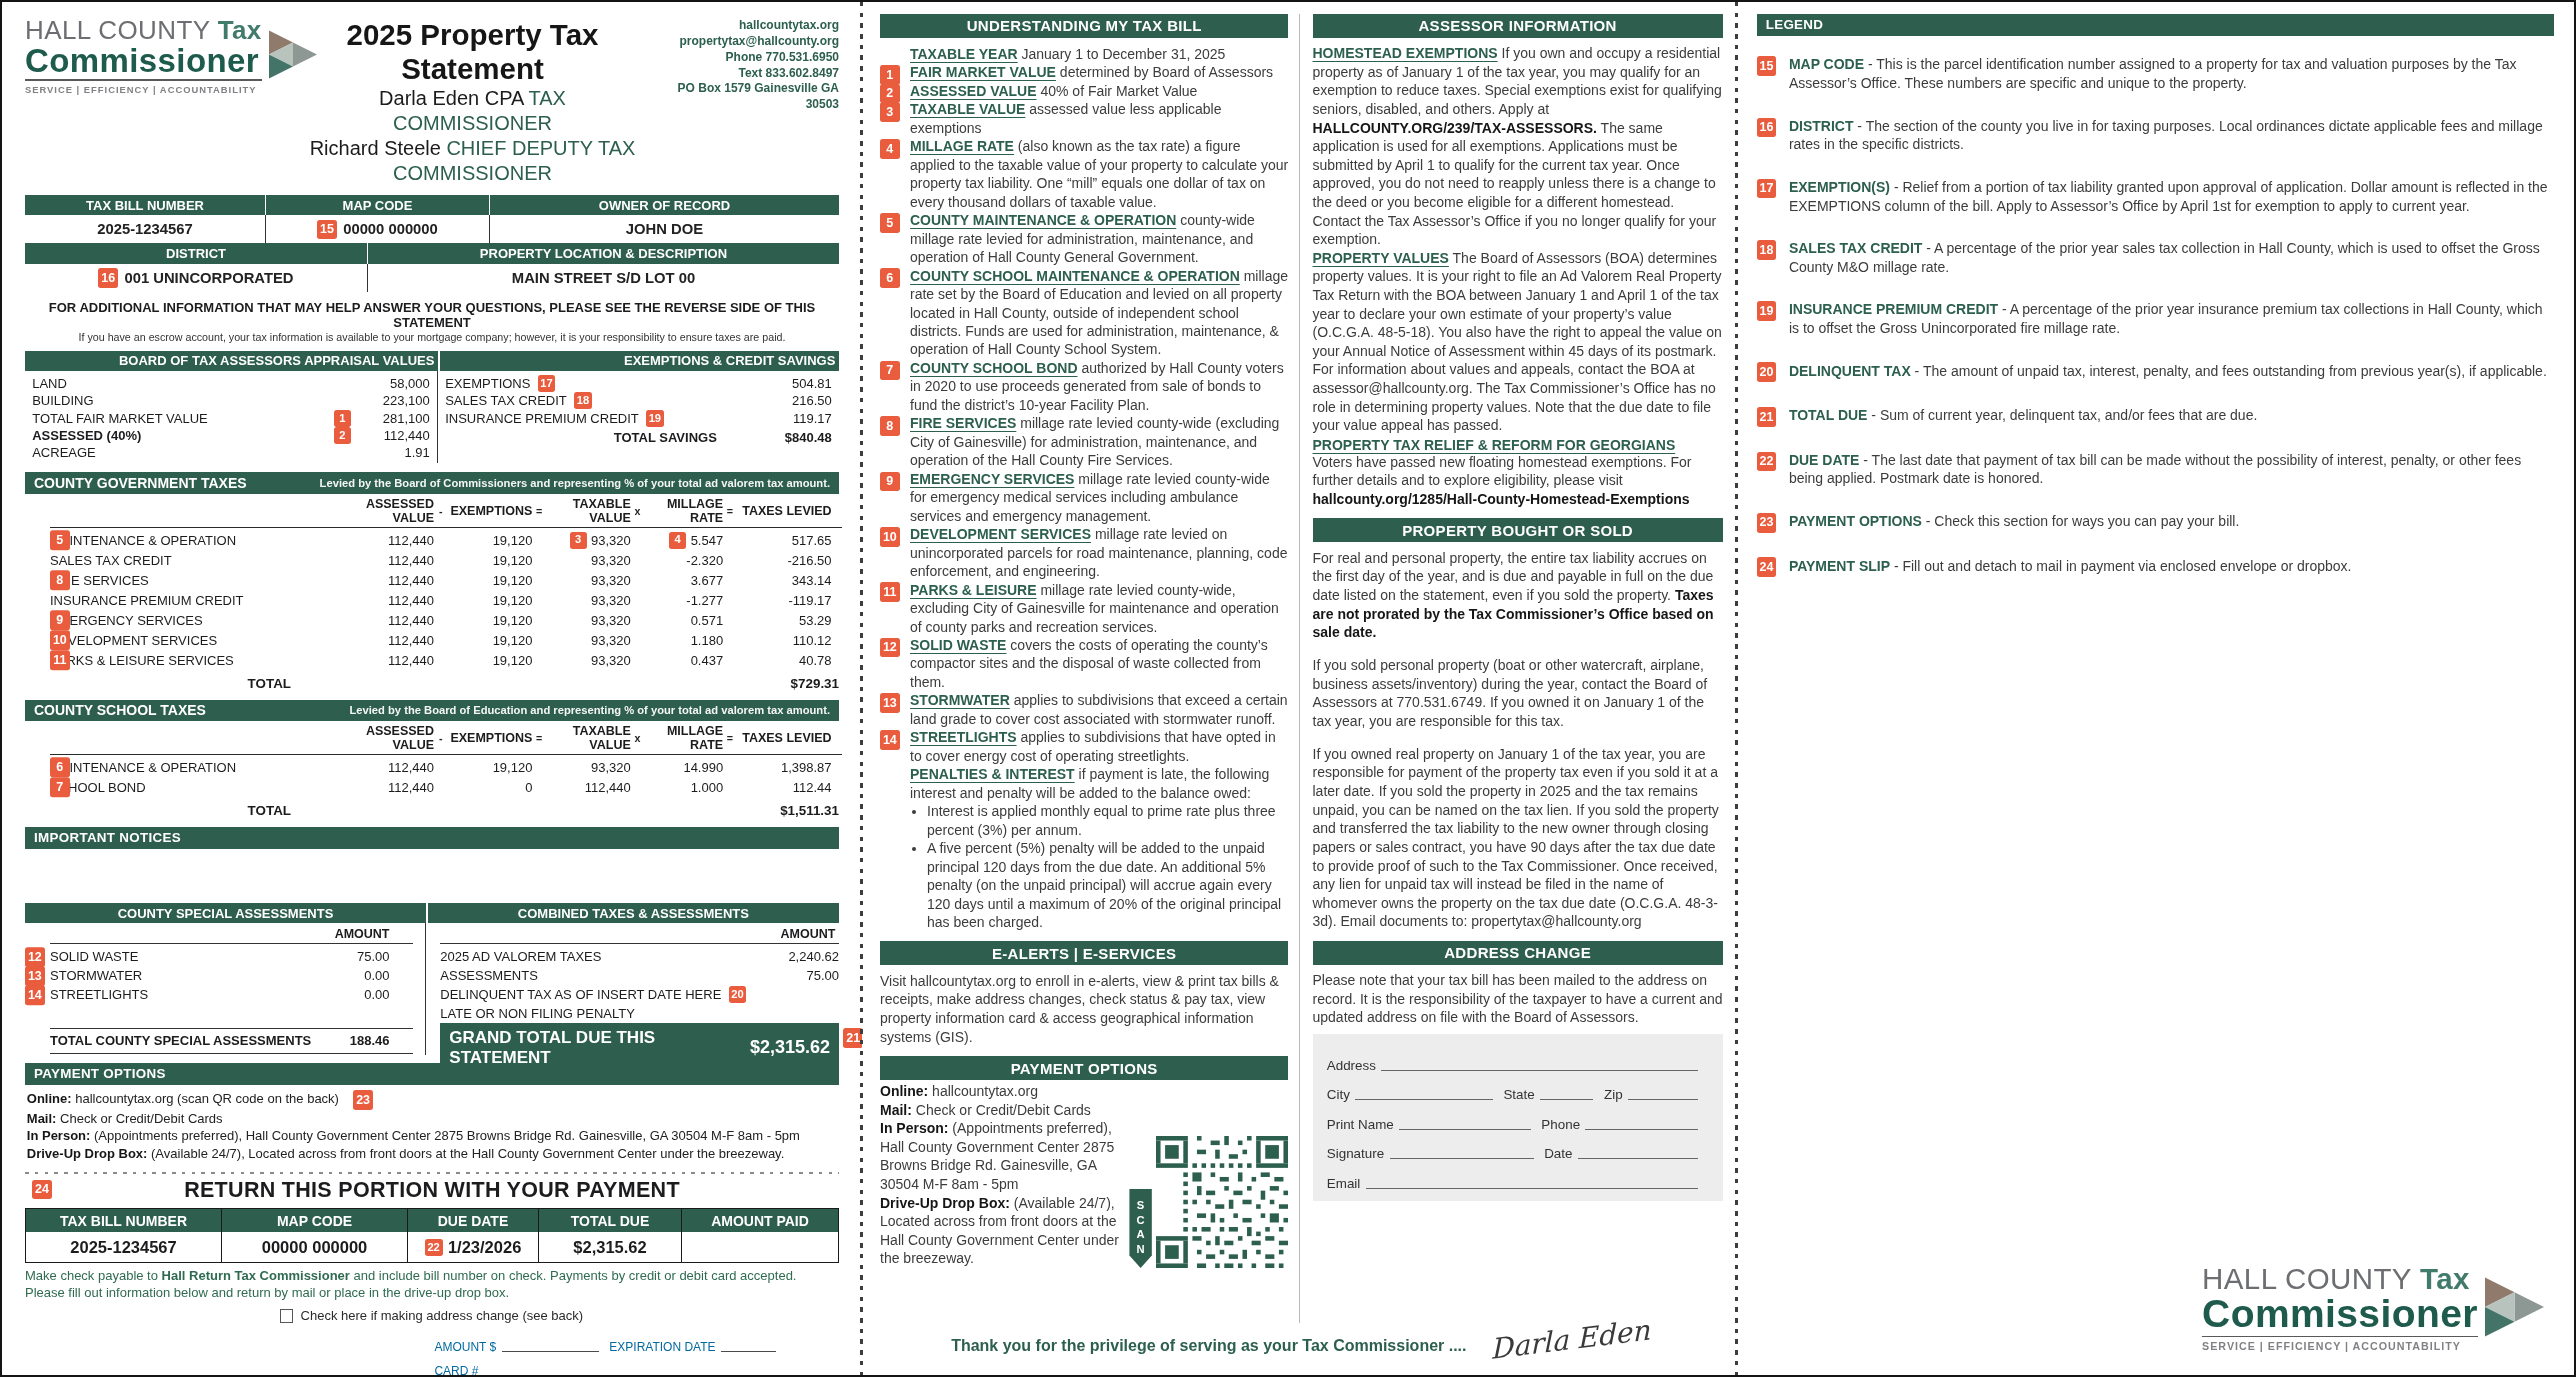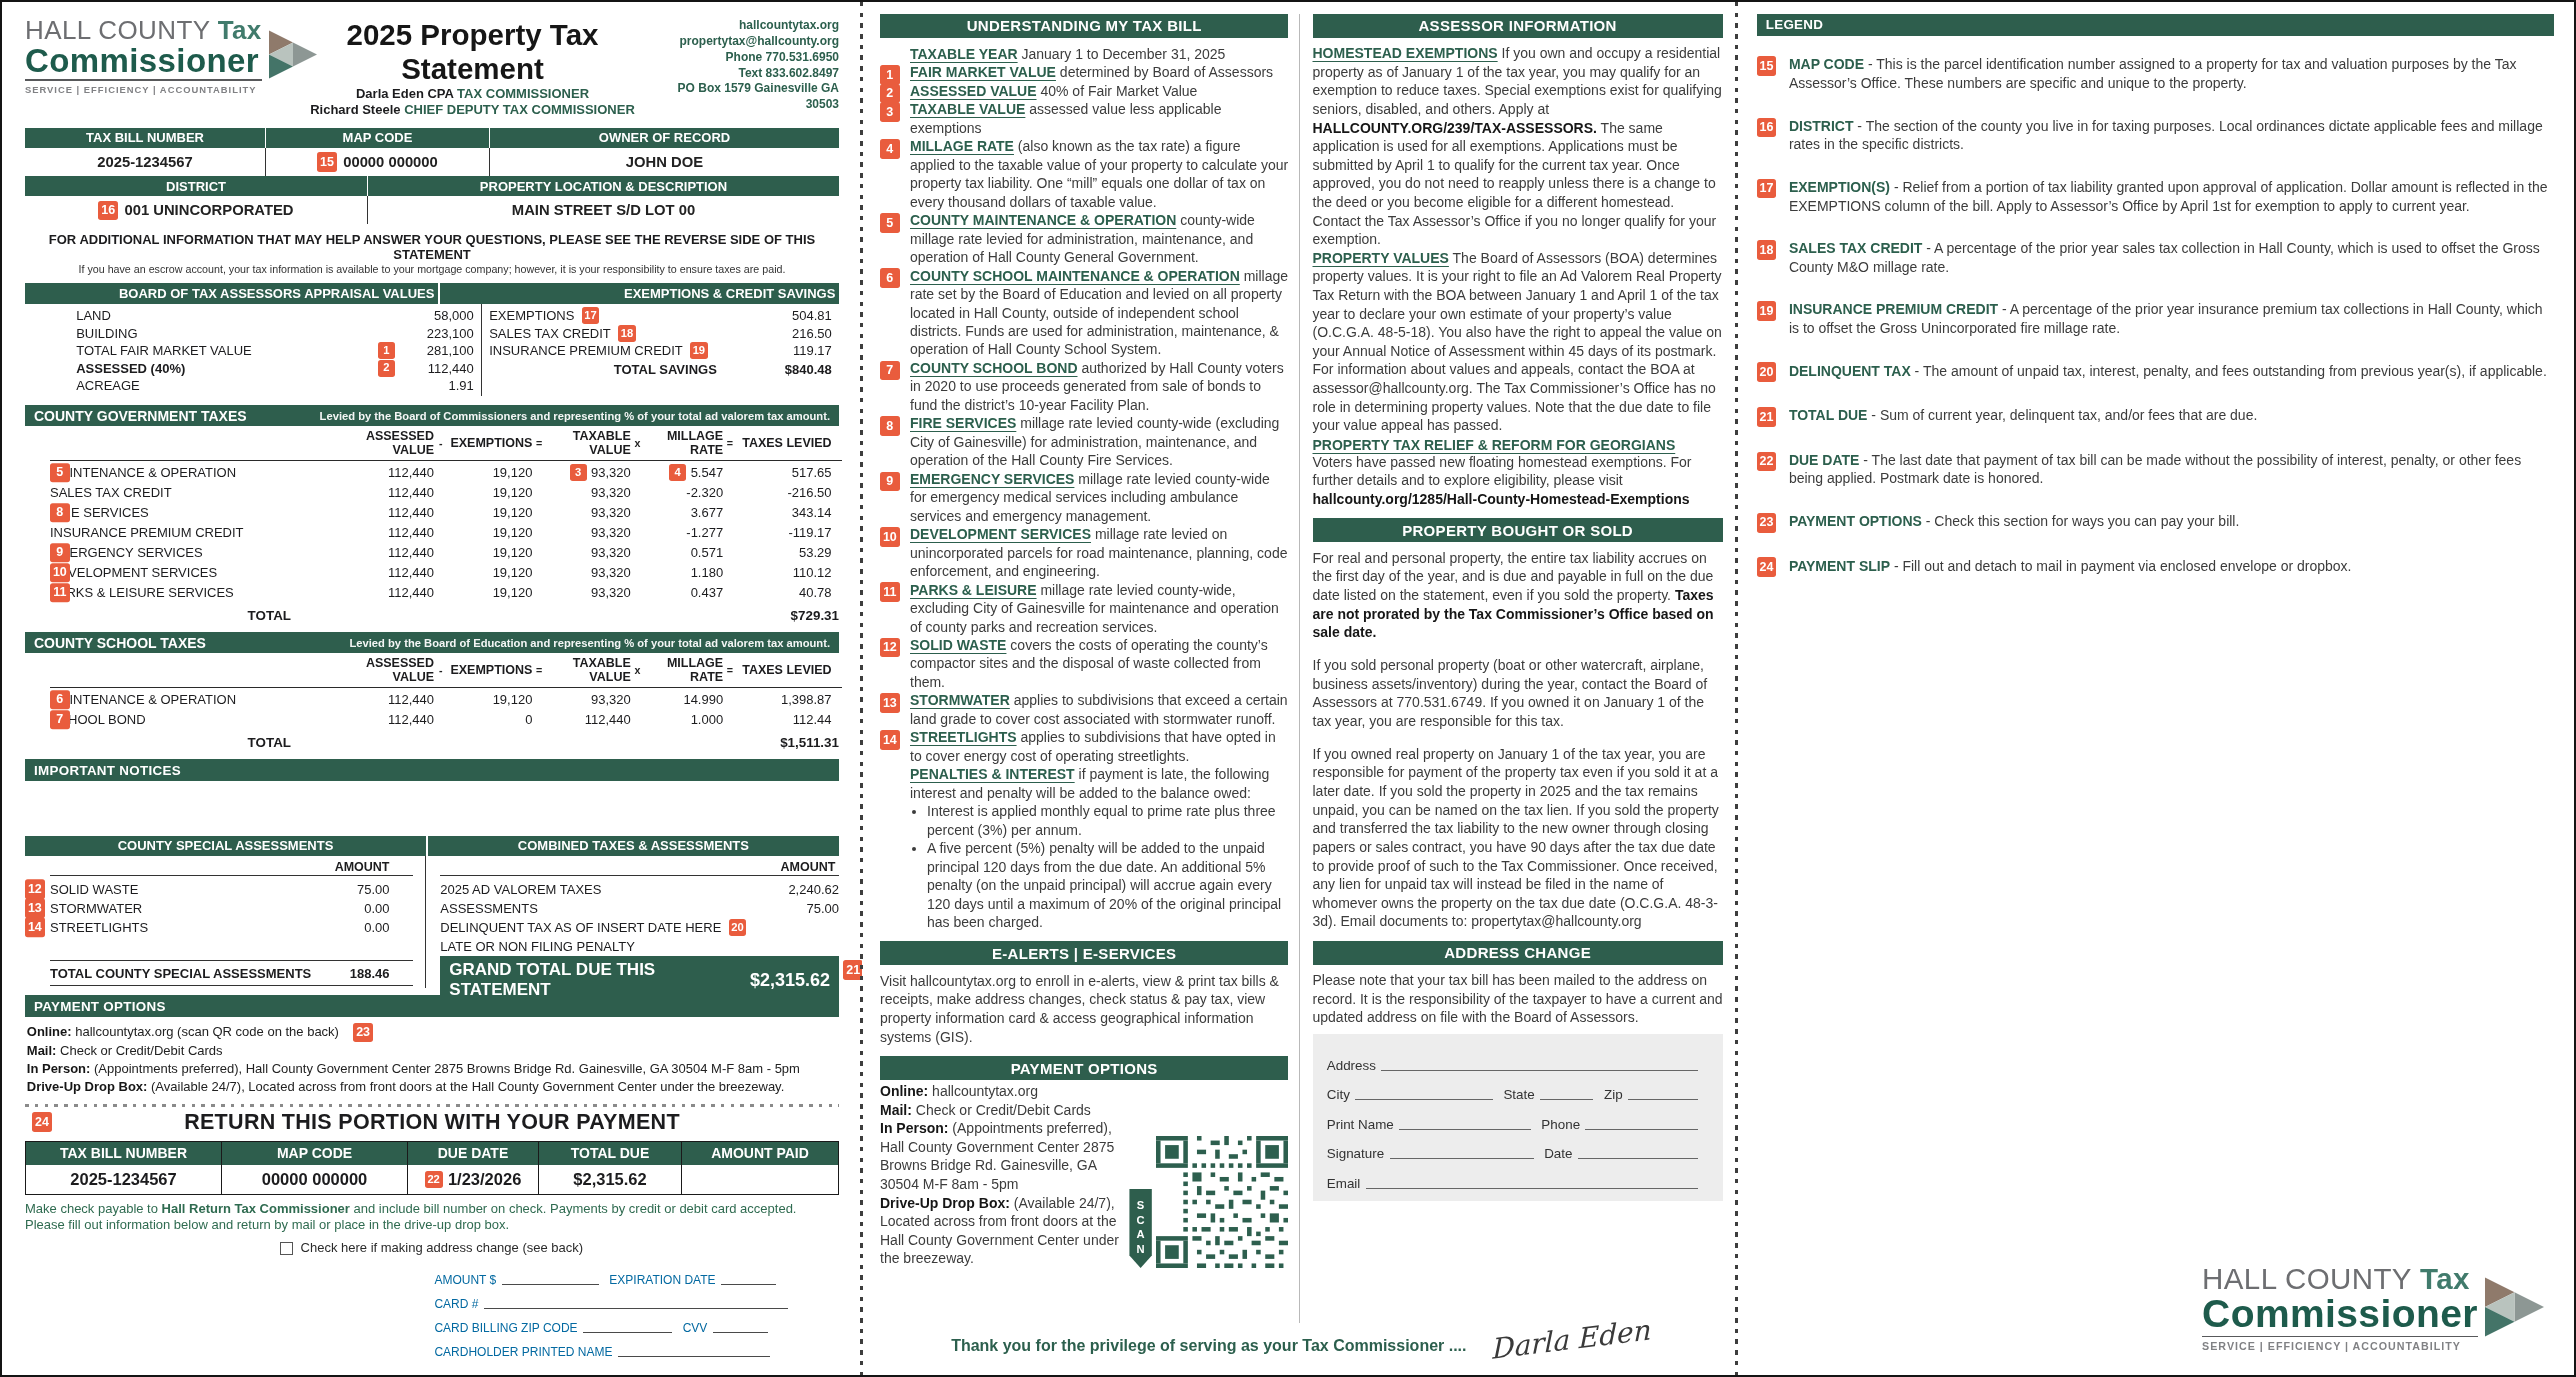--- a/index.html
+++ b/index.html
@@ -38,42 +38,42 @@
   .logo.lg .logo-line1{font-size:29.5px;}
   .logo.lg .logo-line2{font-size:39px;}
   .logo.lg .logo-tag{font-size:10.7px;}
 
   
   .left{left:0;width:860px;padding:12.5px 23px 7.2px 23px;}
   .lp-header{display:flex;align-items:flex-start;margin-bottom:9px;}
   .lp-header .logo{width:273px;}
   .lp-title{flex:1;text-align:center;padding-top:3.6px;}
   .lp-title .title{font-size:29.5px;font-weight:bold;color:#161616;}
-  .official{font-size:13px;font-weight:bold;line-height:1.25;}
+  .official{font-size:20px;font-weight:normal;line-height:1.25;}
   .off-role{color:var(--grn);}
   .lp-contact{width:192px;text-align:right;padding-top:3.6px;}
   .contact-line{font-size:12px;font-weight:bold;color:var(--grn);line-height:1.32;}
 
   .itable .it-head{display:flex;background:var(--bar);color:#fff;font-weight:bold;font-size:13px;text-align:center;}
   .itable .it-head>div{padding:2.7px 3.6px;border-left:1.8px solid #fff;}
   .itable .it-head>div:first-child{border-left:none;}
   .itable .it-row{display:flex;text-align:center;align-items:center;height:28px;font-size:14.8px;font-weight:bold;color:#222;}
   .itable .it-row>div{border-left:1.3px solid #333;height:100%;display:flex;align-items:center;justify-content:center;gap:6.3px;position:relative;}
   .itable .it-row>div:first-child{border-left:none;}
   .w1{width:240px;} .w2{width:224px;} .w3{flex:1;}
   .d1{width:342px;} .d2{flex:1;}
   .notice-b{font-size:13px;font-weight:bold;text-align:center;margin-top:8px;}
   .notice-s{font-size:10.7px;color:#333;text-align:center;margin-top:0.9px;}
 
   .app-head{display:flex;gap:1.8px;margin-top:8px;}
   .app-head>div{background:var(--bar);color:#fff;font-weight:bold;font-size:13px;text-align:right;padding:2.7px 3.6px;}
   .ah-l{width:413px;} .ah-r{flex:1;}
   .app-body{display:flex;}
   .app-col{padding:3.6px 7.2px 1.8px 7.2px;}
-  .app-col.l{width:413px;border-right:1.3px solid #333;margin-left:44px;}
+  .app-col.l{width:413px;border-right:1.3px solid #333;}
   .app-col.r{flex:1;display:flex;flex-direction:column;}
   .app-row{display:flex;align-items:center;height:17.4px;font-size:13px;}
   .app-row .app-label{flex:1;}
   .app-row .app-val{width:79px;text-align:right;}
   .app-row .badge{margin-left:7.2px;}
   .app-row.b .app-label{font-weight:bold;}
   .app-row .app-label2{white-space:nowrap;}
   .app-row .sp-fill{flex:1;}
   .app-row.total{margin-top:1.8px;}
   .app-row.total .app-label2{margin-left:auto;font-weight:bold;margin-right:36px;}

